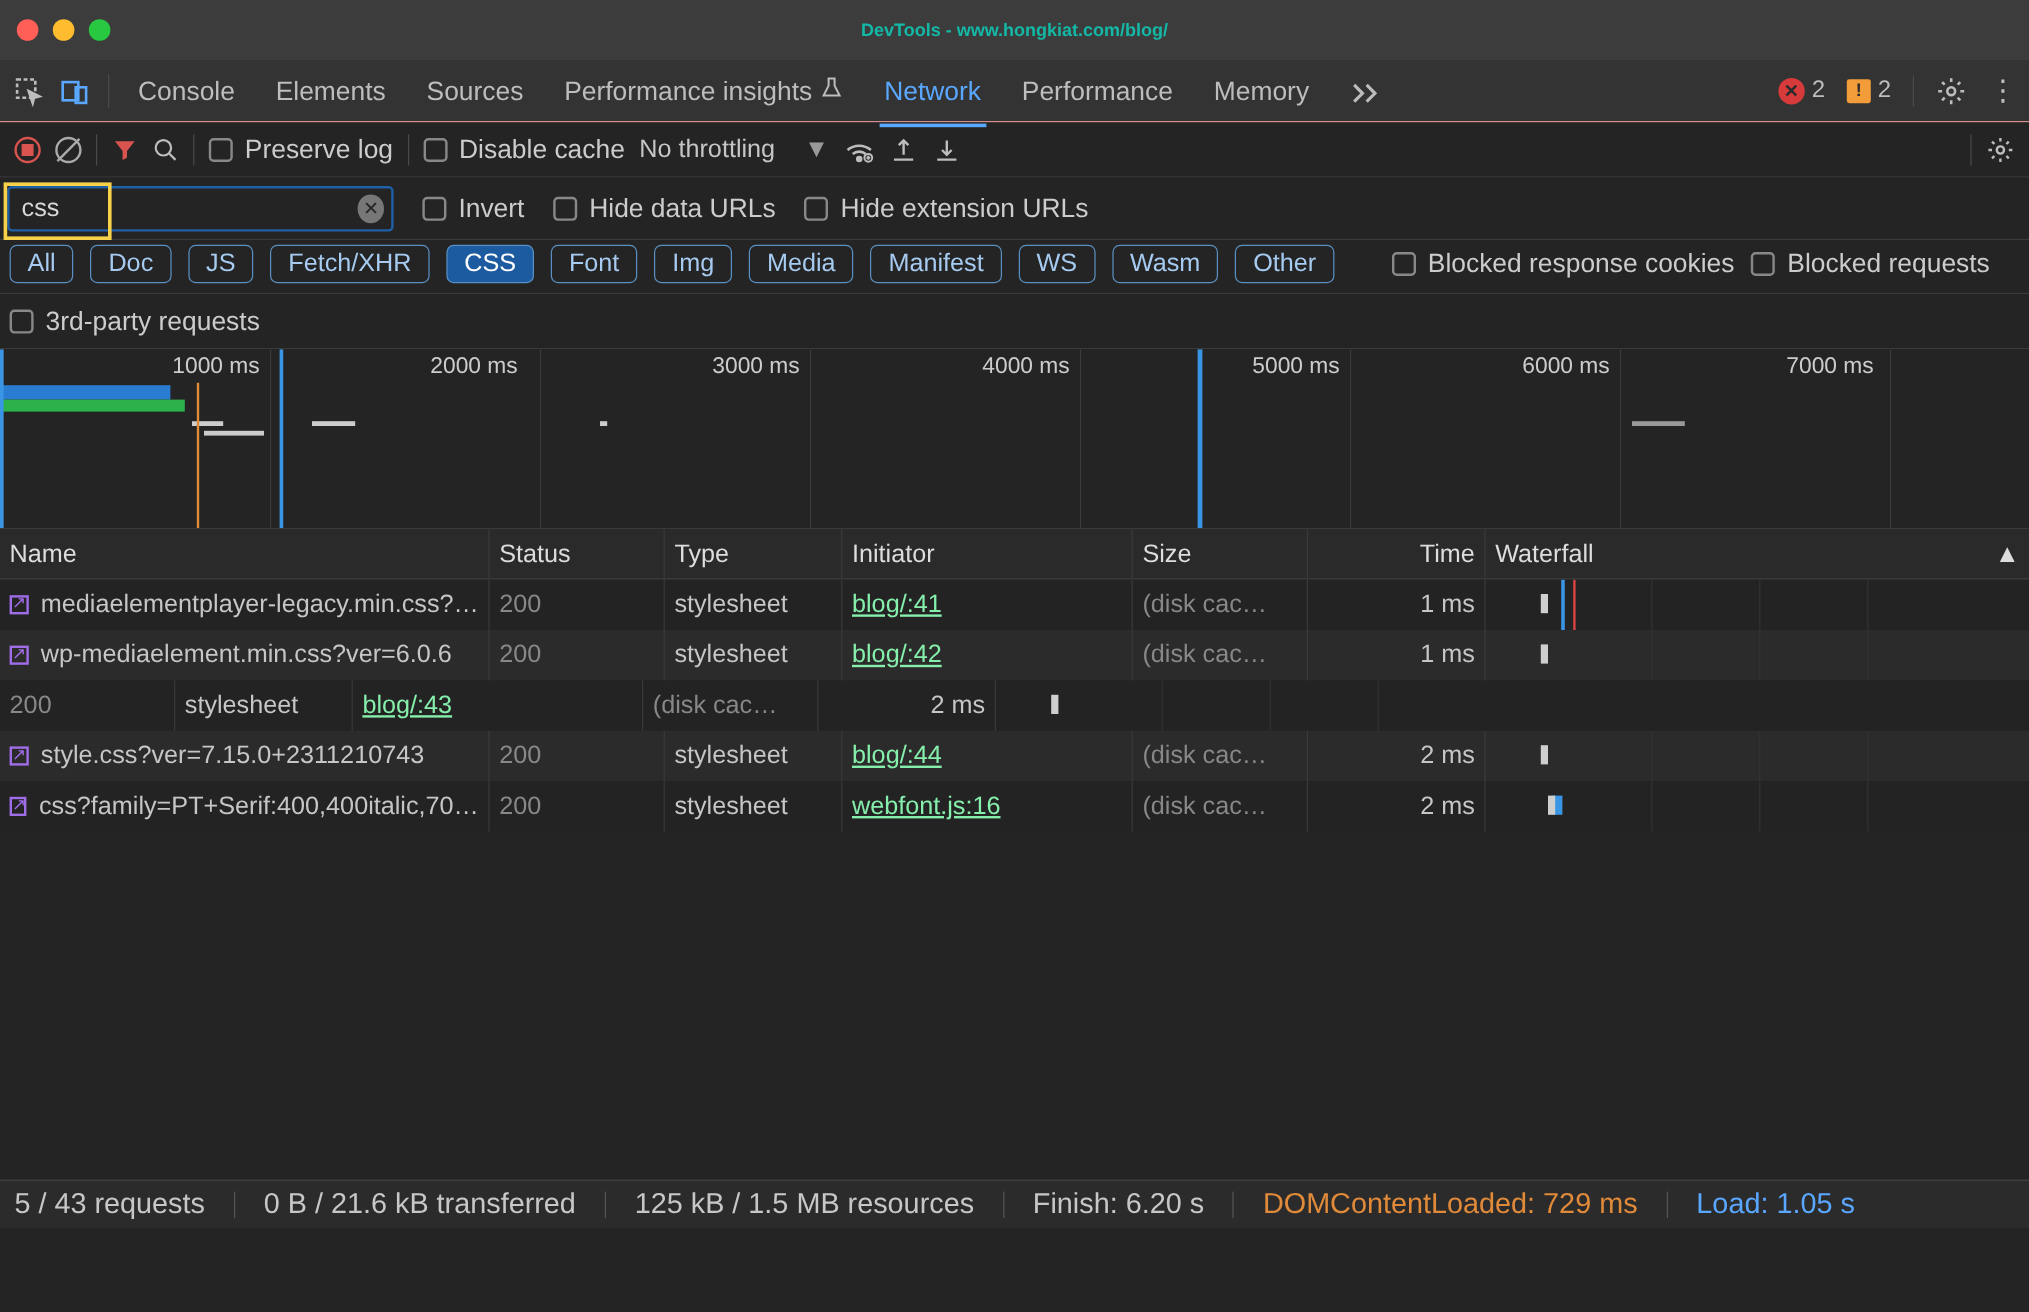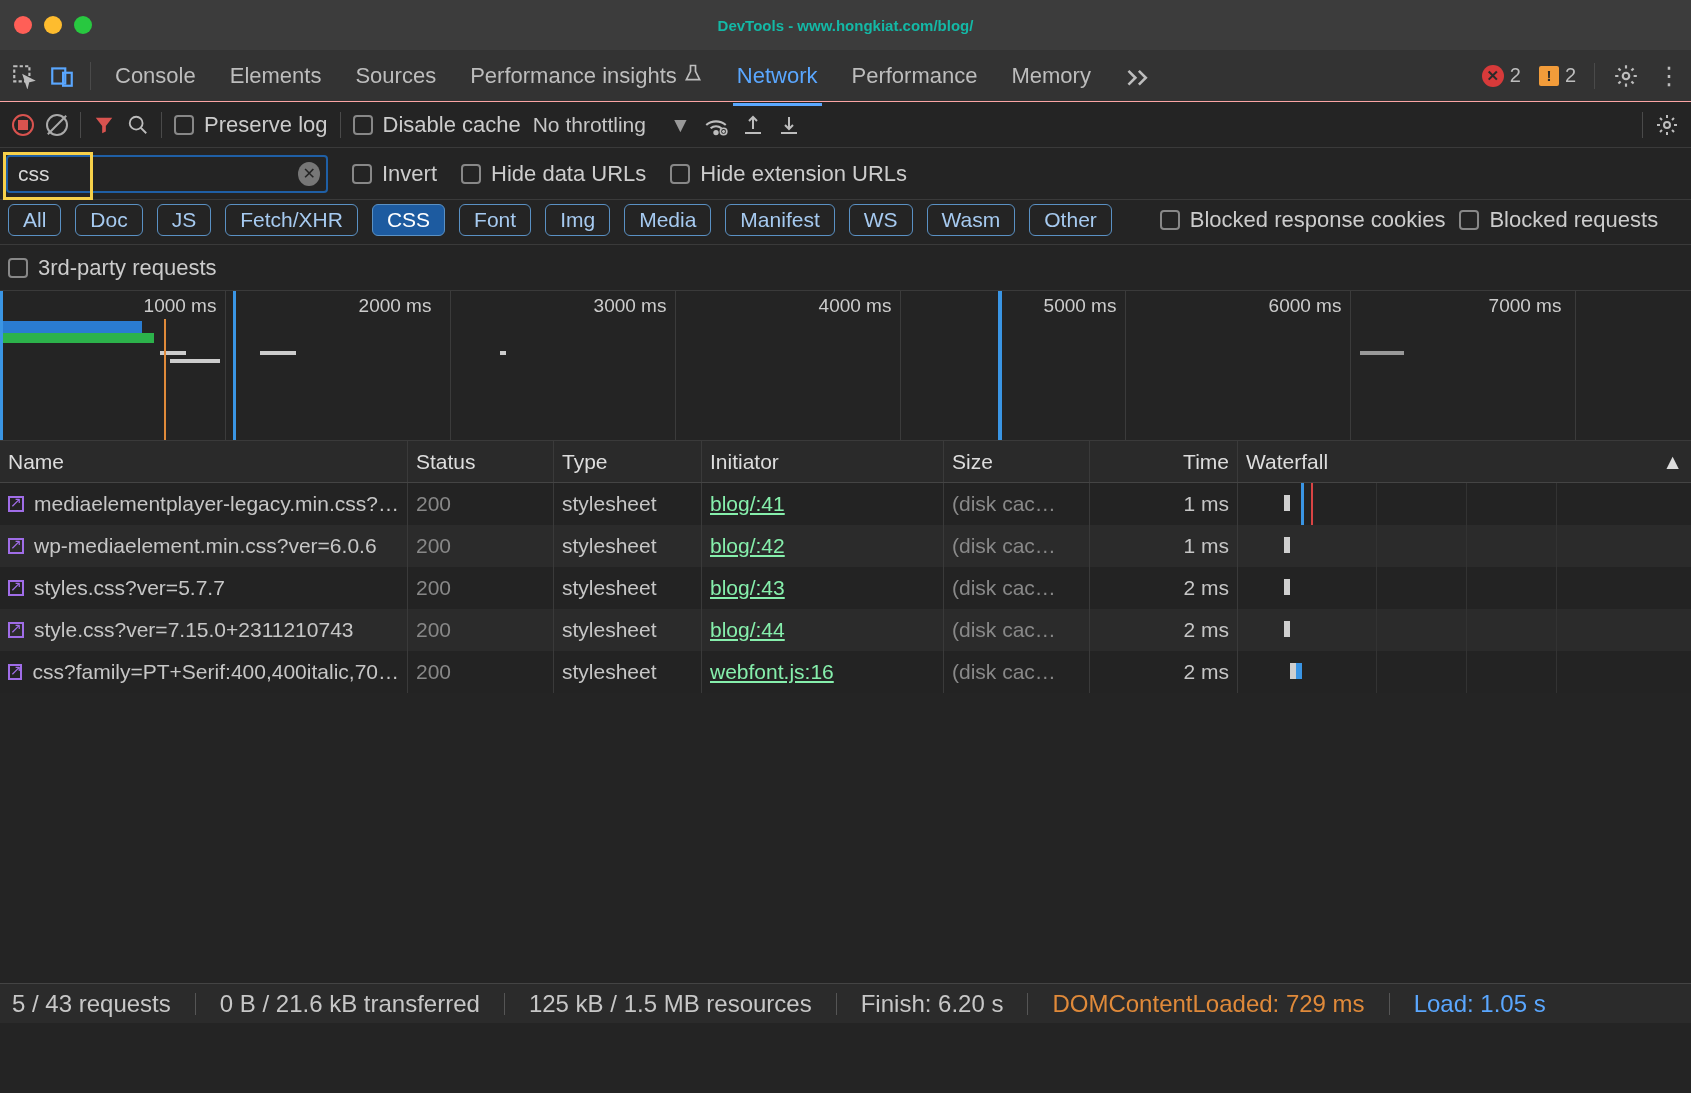--- a/index.html
+++ b/index.html
@@ -370,24 +370,20 @@
       <div class="td col-wf">
           <div class="wf-cell">
             <div class="wf-grid" style="left:130px"></div>
             <div class="wf-grid" style="left:220px"></div>
             <div class="wf-grid" style="left:310px"></div>
             <div class="wf-tick" style="left:38px"></div>
           </div>
         </div>
     </div>
     <div class="tr even">
-      <div class="td col-name">
-          <span class="file-icon"></span>
-          <span>styles.css?ver=5.7.7</span>
-        </div>
       <div class="td col-status">200</div>
       <div class="td col-type">stylesheet</div>
       <div class="td col-init">
           <span>blog/:43</span>
         </div>
       <div class="td col-size">(disk cac…</div>
       <div class="td col-time">2 ms</div>
       <div class="td col-wf">
           <div class="wf-cell">
             <div class="wf-grid" style="left:130px"></div>

